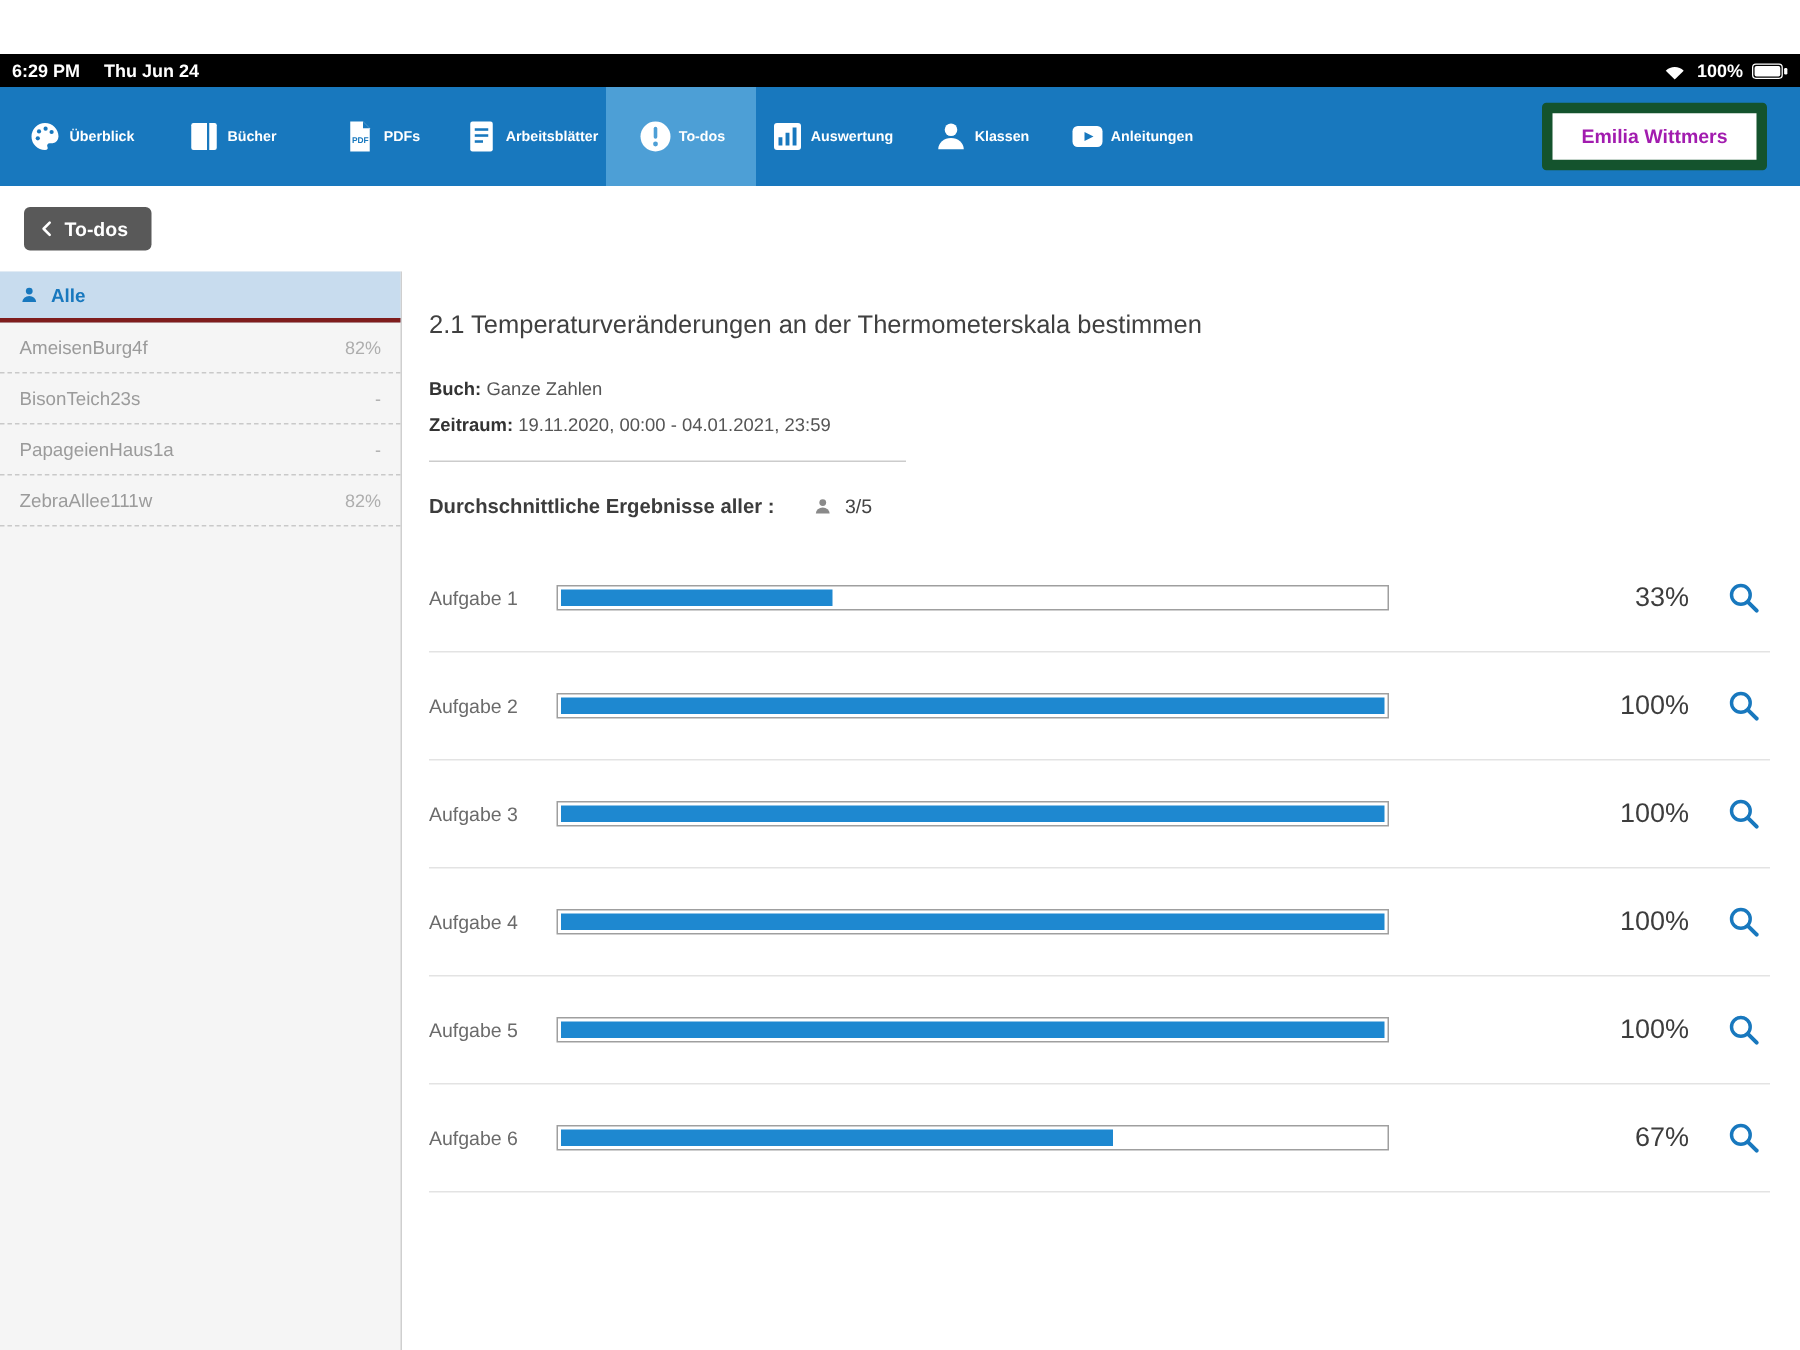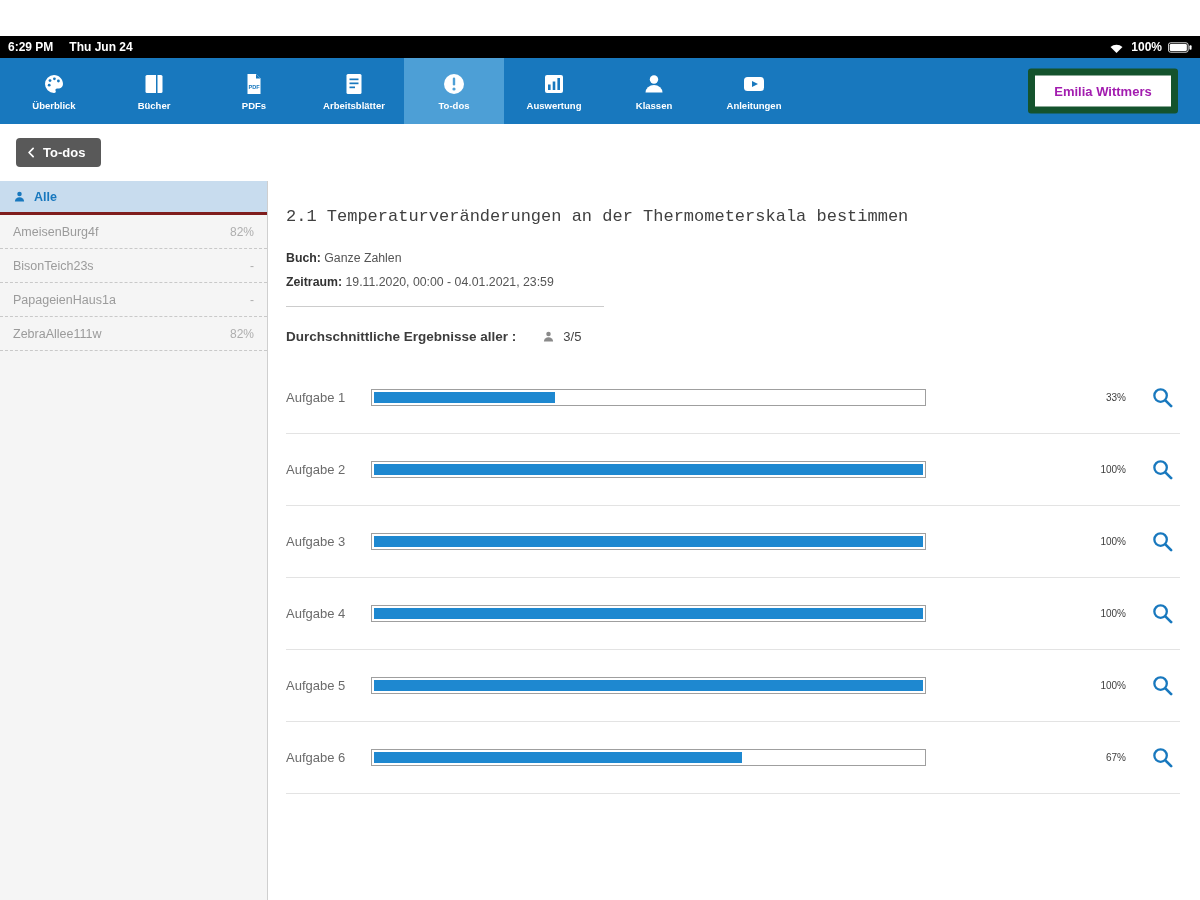--- a/index.html
+++ b/index.html
@@ -18,21 +18,21 @@
     padding:0 8px; font-size:12px; font-weight:bold; flex:0 0 auto;
   }
   .status-left { display:flex; gap:16px; }
   .status-right { display:flex; align-items:center; gap:6px; }
   .s-icon svg { display:block; }
 
   
   .navbar { height:66px; background:#1878be; display:flex; position:relative; flex:0 0 auto; }
   .nav-tabs { display:flex; margin-left:4px; }
   .nav-tab {
-    width:100px; display:flex; flex-direction:column; align-items:center;
+    width:100px; display:flex; flex-direction:row; align-items:center;
     justify-content:center; gap:4px; cursor:pointer;
   }
   .nav-tab.active { background:#4d9fd6; }
   .nav-icon svg { display:block; }
   .nav-label { color:#fff; font-size:9.5px; font-weight:bold; white-space:nowrap; }
   .user-btn {
     position:absolute; right:22px; top:50%; transform:translateY(-50%);
     background:#fff; color:#a21caf; border:7px solid #14532d; border-radius:3px;
     font-size:13px; font-weight:bold; padding:8px 0; width:150px; text-align:center;
     cursor:pointer;
@@ -55,35 +55,35 @@
   }
   .side-row.selected {
     background:#c8dcee; color:#1878be; font-weight:bold;
     border-bottom:3px solid #7f1d1d;
   }
   .side-ic { margin-right:8px; display:flex; }
   .side-name { flex:1; }
   .side-pct { color:#aeaeae; font-size:12px; }
 
   .main { flex:1; background:#fff; padding:0 20px 0 18px; overflow:hidden; }
-  .main-title { margin-top:26px; font-size:17px; color:#404040;font-family:Liberation Mono, monospace; }
+  .main-title { margin-top:26px; font-size:17px; color:#404040; }
   .meta { margin-top:20px; font-size:12.3px; color:#555; line-height:24px; }
   .meta b { color:#333; }
   .divider { width:318px; border-bottom:1px solid #ccc; margin-top:12px; }
   .avg-line { margin-top:22px; display:flex; align-items:center; font-size:13.5px; }
   .avg-label { font-weight:bold; color:#3c3c3c; }
   .avg-ic { margin-left:26px; display:flex; }
   .avg-count { margin-left:8px; color:#444; font-size:13px; }
 
   .tasks { margin-top:18px; }
   .task-row { height:72px; display:flex; align-items:center; border-bottom:1px solid #e3e3e3; }
   .task-label { width:85px; font-size:13px; color:#6b6b6b; }
   .bar-track { width:555px; border:1px solid #9f9f9f; background:#fff; padding:2px; }
   .bar-fill { height:11px; background:#1e88d0; }
-  .task-pct { margin-left:auto; width:60px; text-align:right; font-size:10px; color:#3d3d3d; }
+  .task-pct { margin-left:auto; width:60px; text-align:right; font-size:18px; color:#3d3d3d; }
   .zoom-btn { width:30px; margin-left:18px; margin-right:6px; display:flex; justify-content:flex-end; cursor:pointer; }
   .zoom-btn svg { display:block; }
 
   
   .footer {
     height:32px; background:#8a8a8a; display:flex; align-items:center;
     position:relative; flex:0 0 auto;
   }
   .footer-links { display:flex; gap:34px; margin-left:28px; font-size:11px; color:#f0f0f0; }
   .footer-links span { cursor:pointer; }

